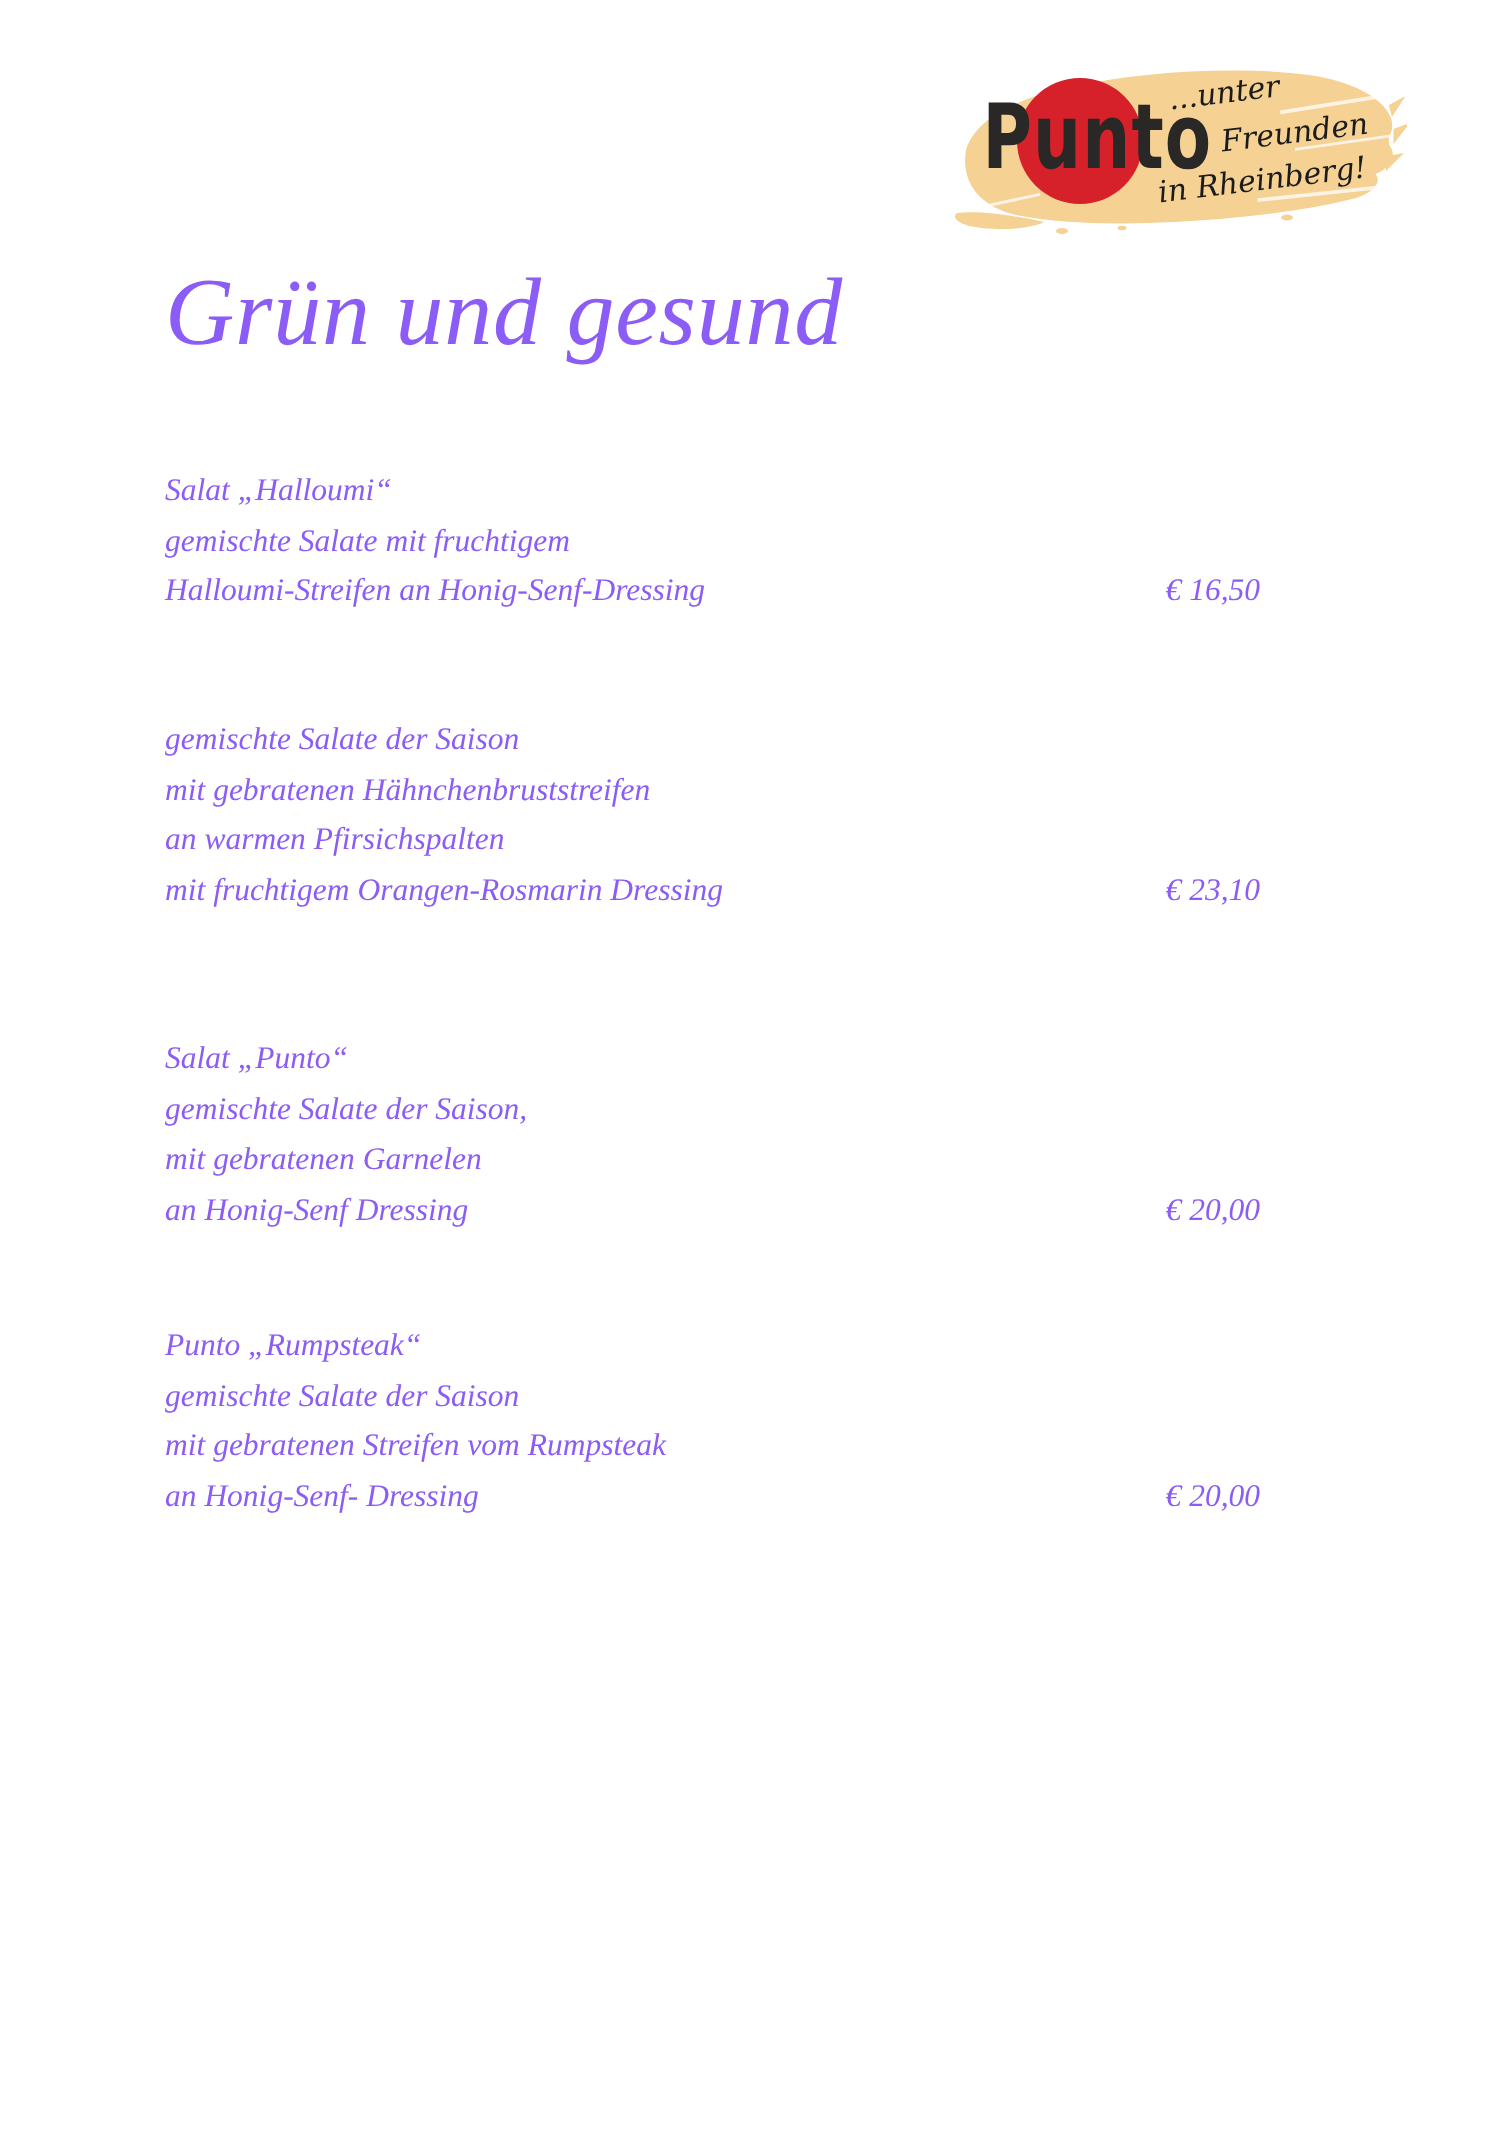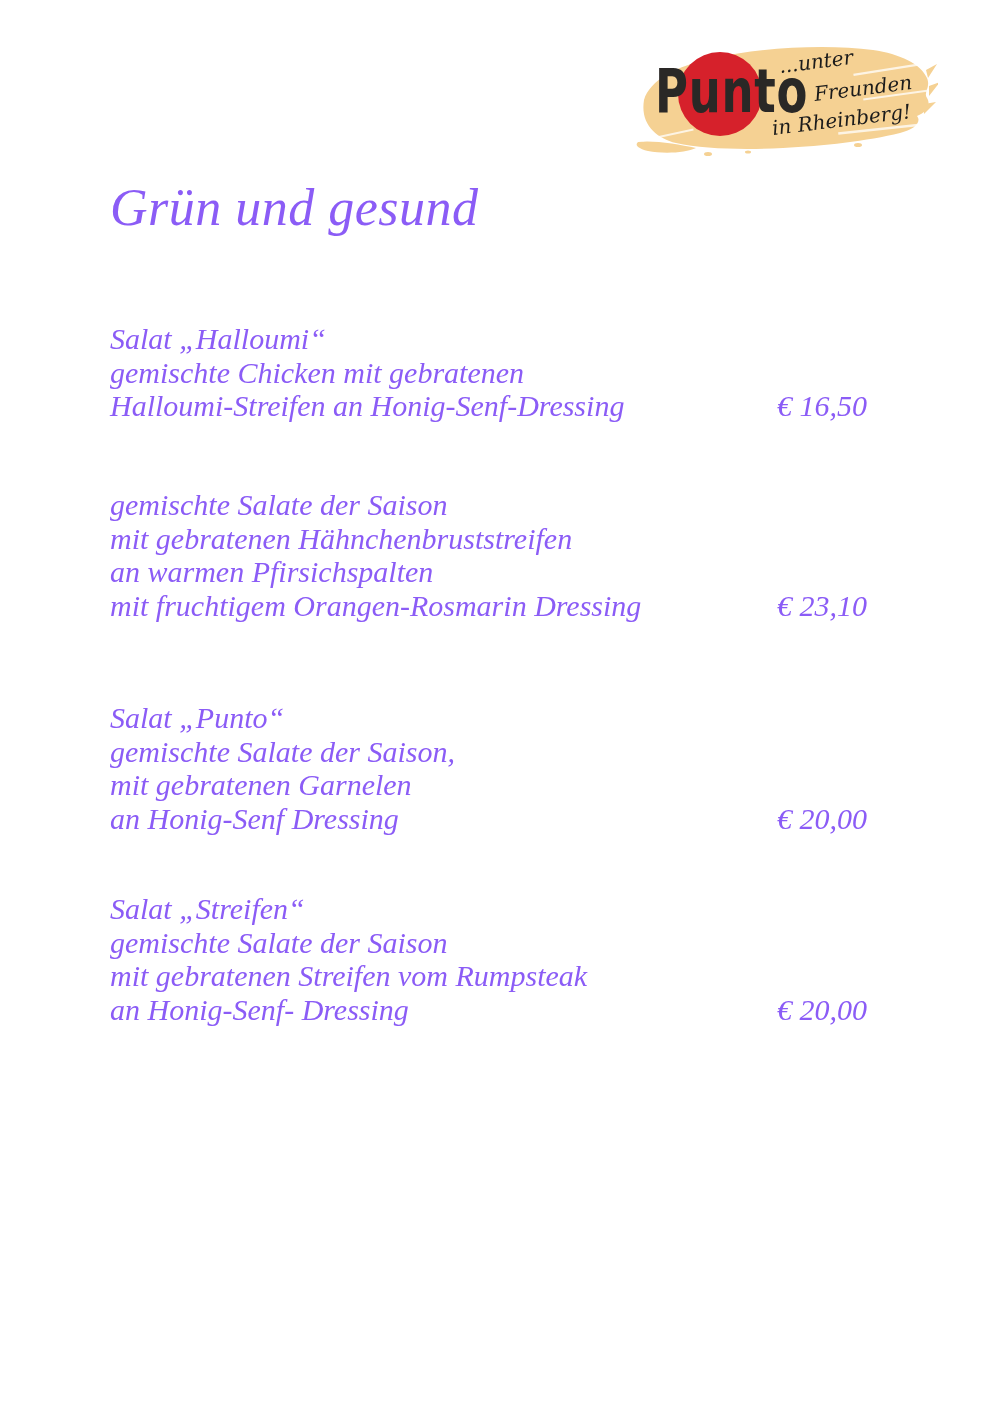--- a/index.html
+++ b/index.html
@@ -21,37 +21,36 @@
     width: 310px;
     height: 128px;
   }
 
   
   .title {
     position: absolute;
     left: 110px;
     top: 179px;
     margin: 0;
-    font-size: 52px;
+    font-size: 64px;
     line-height: 58px;
     font-style: italic;
     font-weight: normal;
     letter-spacing: 0.5px;
     white-space: nowrap;
   }
 
   
   .menu-item {
     position: absolute;
     left: 110px;
     width: 770px;
     font-style: italic;
-    font-size: 30px;
+    font-size: 21px;
     line-height: 33.5px;
-    margin-top: 12px;
   }
   .item-name { white-space: nowrap; }
   .item-desc { white-space: pre-line; }
   .item-price {
     position: absolute;
     left: 667px;
     bottom: 0;
     line-height: 33.5px;
     white-space: nowrap;
   }
@@ -97,21 +96,21 @@
       <text x="152" y="37" font-size="20" transform="rotate(-7 152 37)">...unter</text>
       <text x="187" y="65" font-size="20" transform="rotate(-7 187 65)">Freunden</text>
       <text x="145" y="99" font-size="20" transform="rotate(-7 145 99)">in Rheinberg!</text>
     </g>
   </svg>
 
   <h1 class="title">Grün und gesund</h1>
 
   <div class="menu-item" id="item-1">
     <div class="item-name">Salat „Halloumi“</div>
-    <div class="item-desc">gemischte Chicken mit gebratenen
+    <div class="item-desc">gemischte Salate mit fruchtigem
 Halloumi-Streifen an Honig-Senf-Dressing</div>
     <div class="item-price">€ 16,50</div>
   </div>
 
   <div class="menu-item" id="item-2">
     <div class="item-desc">gemischte Salate der Saison
 mit gebratenen Hähnchenbruststreifen
 an warmen Pfirsichspalten
 mit fruchtigem Orangen-Rosmarin Dressing</div>
     <div class="item-price">€ 23,10</div>
@@ -119,20 +118,20 @@
 
   <div class="menu-item" id="item-3">
     <div class="item-name">Salat „Punto“</div>
     <div class="item-desc">gemischte Salate der Saison,
 mit gebratenen Garnelen
 an Honig-Senf Dressing</div>
     <div class="item-price">€ 20,00</div>
   </div>
 
   <div class="menu-item" id="item-4">
-    <div class="item-name">Salat „Streifen“</div>
+    <div class="item-name">Punto „Rumpsteak“</div>
     <div class="item-desc">gemischte Salate der Saison
 mit gebratenen Streifen vom Rumpsteak
 an Honig-Senf- Dressing</div>
     <div class="item-price">€ 20,00</div>
   </div>
 
 </div>
 
 </body></html>

